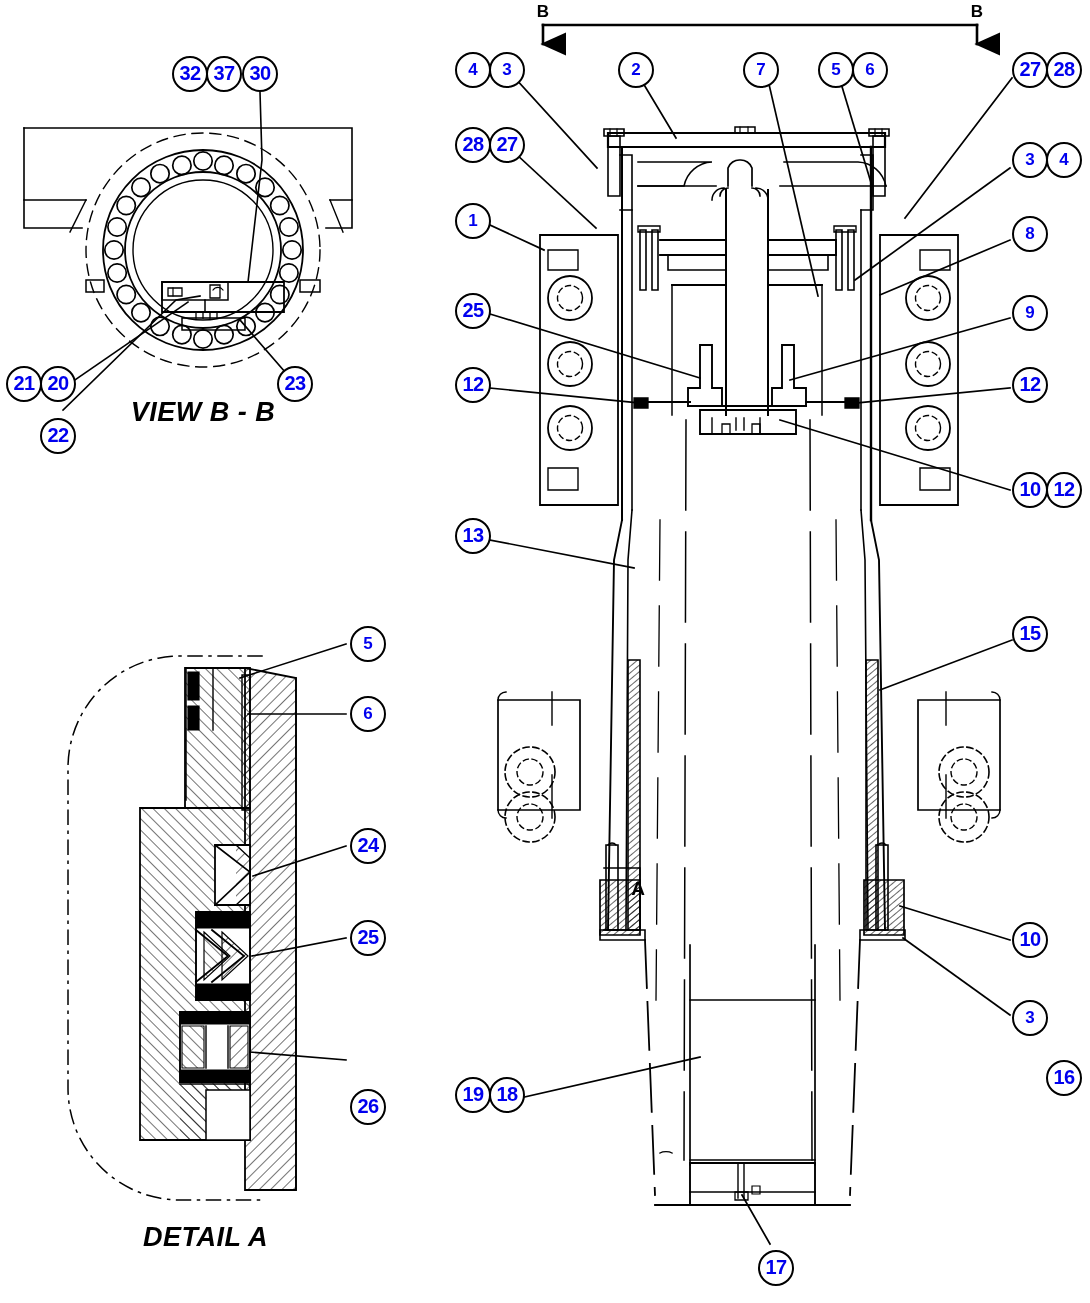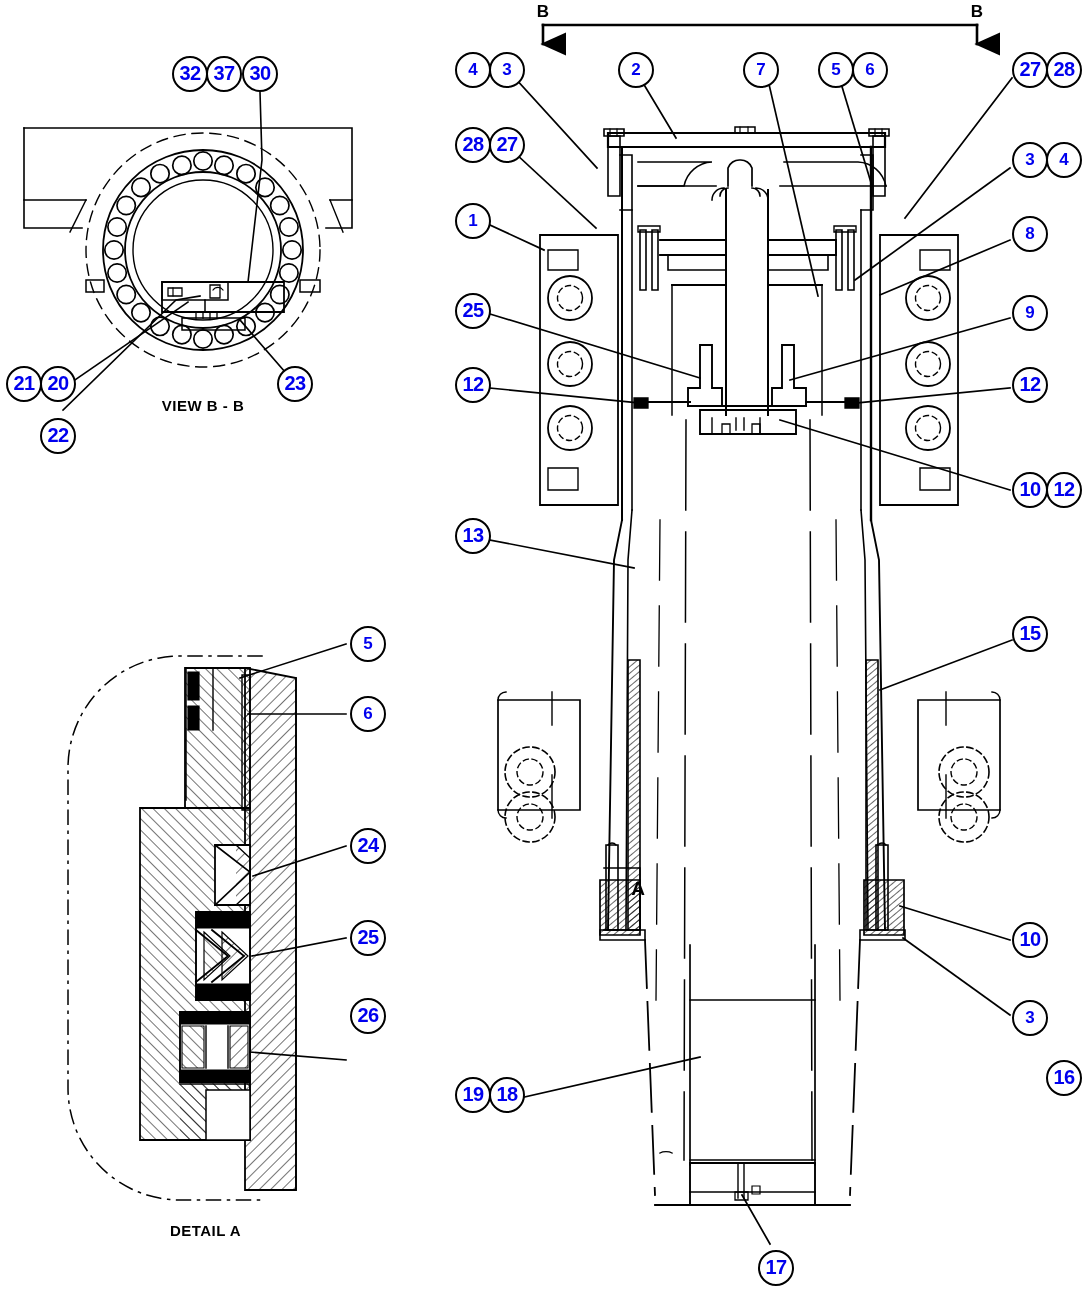--- a/index.html
+++ b/index.html
@@ -7,21 +7,21 @@
   #page{position:relative;width:1090px;height:1303px;background:#fff;overflow:hidden;}
   #vec{position:absolute;left:0;top:0;width:1090px;height:1303px;}
   .callout{position:absolute;width:36px;height:36px;border-radius:50%;
            border:2.5px solid #000;background:#fff;color:#0000ee;
            font-weight:bold;font-size:17px;line-height:31px;text-align:center;
            box-sizing:border-box;font-family:"Liberation Sans",sans-serif;}
   .callout.w2{font-size:20px;letter-spacing:-0.5px;}
   .vlabel{position:absolute;color:#000;font-weight:bold;text-align:center;
           font-family:"Liberation Sans",sans-serif;}
   .sect-b{font-size:17px;}
-  .title{font-size:15px;letter-spacing:0.5px;}
+  .title{font-size:27px;letter-spacing:0.5px;font-style:italic;}
   .detail-a-mark{font-size:19px;font-weight:bold;}
 </style>
 </head>
 <body>
 
 <div id="page">
 
   <svg id="vec" viewBox="0 0 1090 1303">
     <defs>
       <pattern id="hatchR" width="8" height="8" patternUnits="userSpaceOnUse" patternTransform="rotate(45)">
@@ -368,21 +368,21 @@
   <div class="callout w2" style="left:242px;top:56px;">30</div>
   <div class="callout w2" style="left:6px;top:366px;">21</div>
   <div class="callout w2" style="left:40px;top:366px;">20</div>
   <div class="callout w2" style="left:40px;top:418px;">22</div>
   <div class="callout w2" style="left:277px;top:366px;">23</div>
 
   <div class="callout" style="left:350px;top:626px;">5</div>
   <div class="callout" style="left:350px;top:696px;">6</div>
   <div class="callout w2" style="left:350px;top:828px;">24</div>
   <div class="callout w2" style="left:350px;top:920px;">25</div>
-  <div class="callout w2" style="left:350px;top:998px;">26</div>
+  <div class="callout w2" style="left:350px;top:1089px;">26</div>
 
   <div class="callout" style="left:455px;top:52px;">4</div>
   <div class="callout" style="left:489px;top:52px;">3</div>
   <div class="callout" style="left:618px;top:52px;">2</div>
   <div class="callout" style="left:743px;top:52px;">7</div>
   <div class="callout" style="left:818px;top:52px;">5</div>
   <div class="callout" style="left:852px;top:52px;">6</div>
   <div class="callout w2" style="left:1012px;top:52px;">27</div>
   <div class="callout w2" style="left:1046px;top:52px;">28</div>
 

